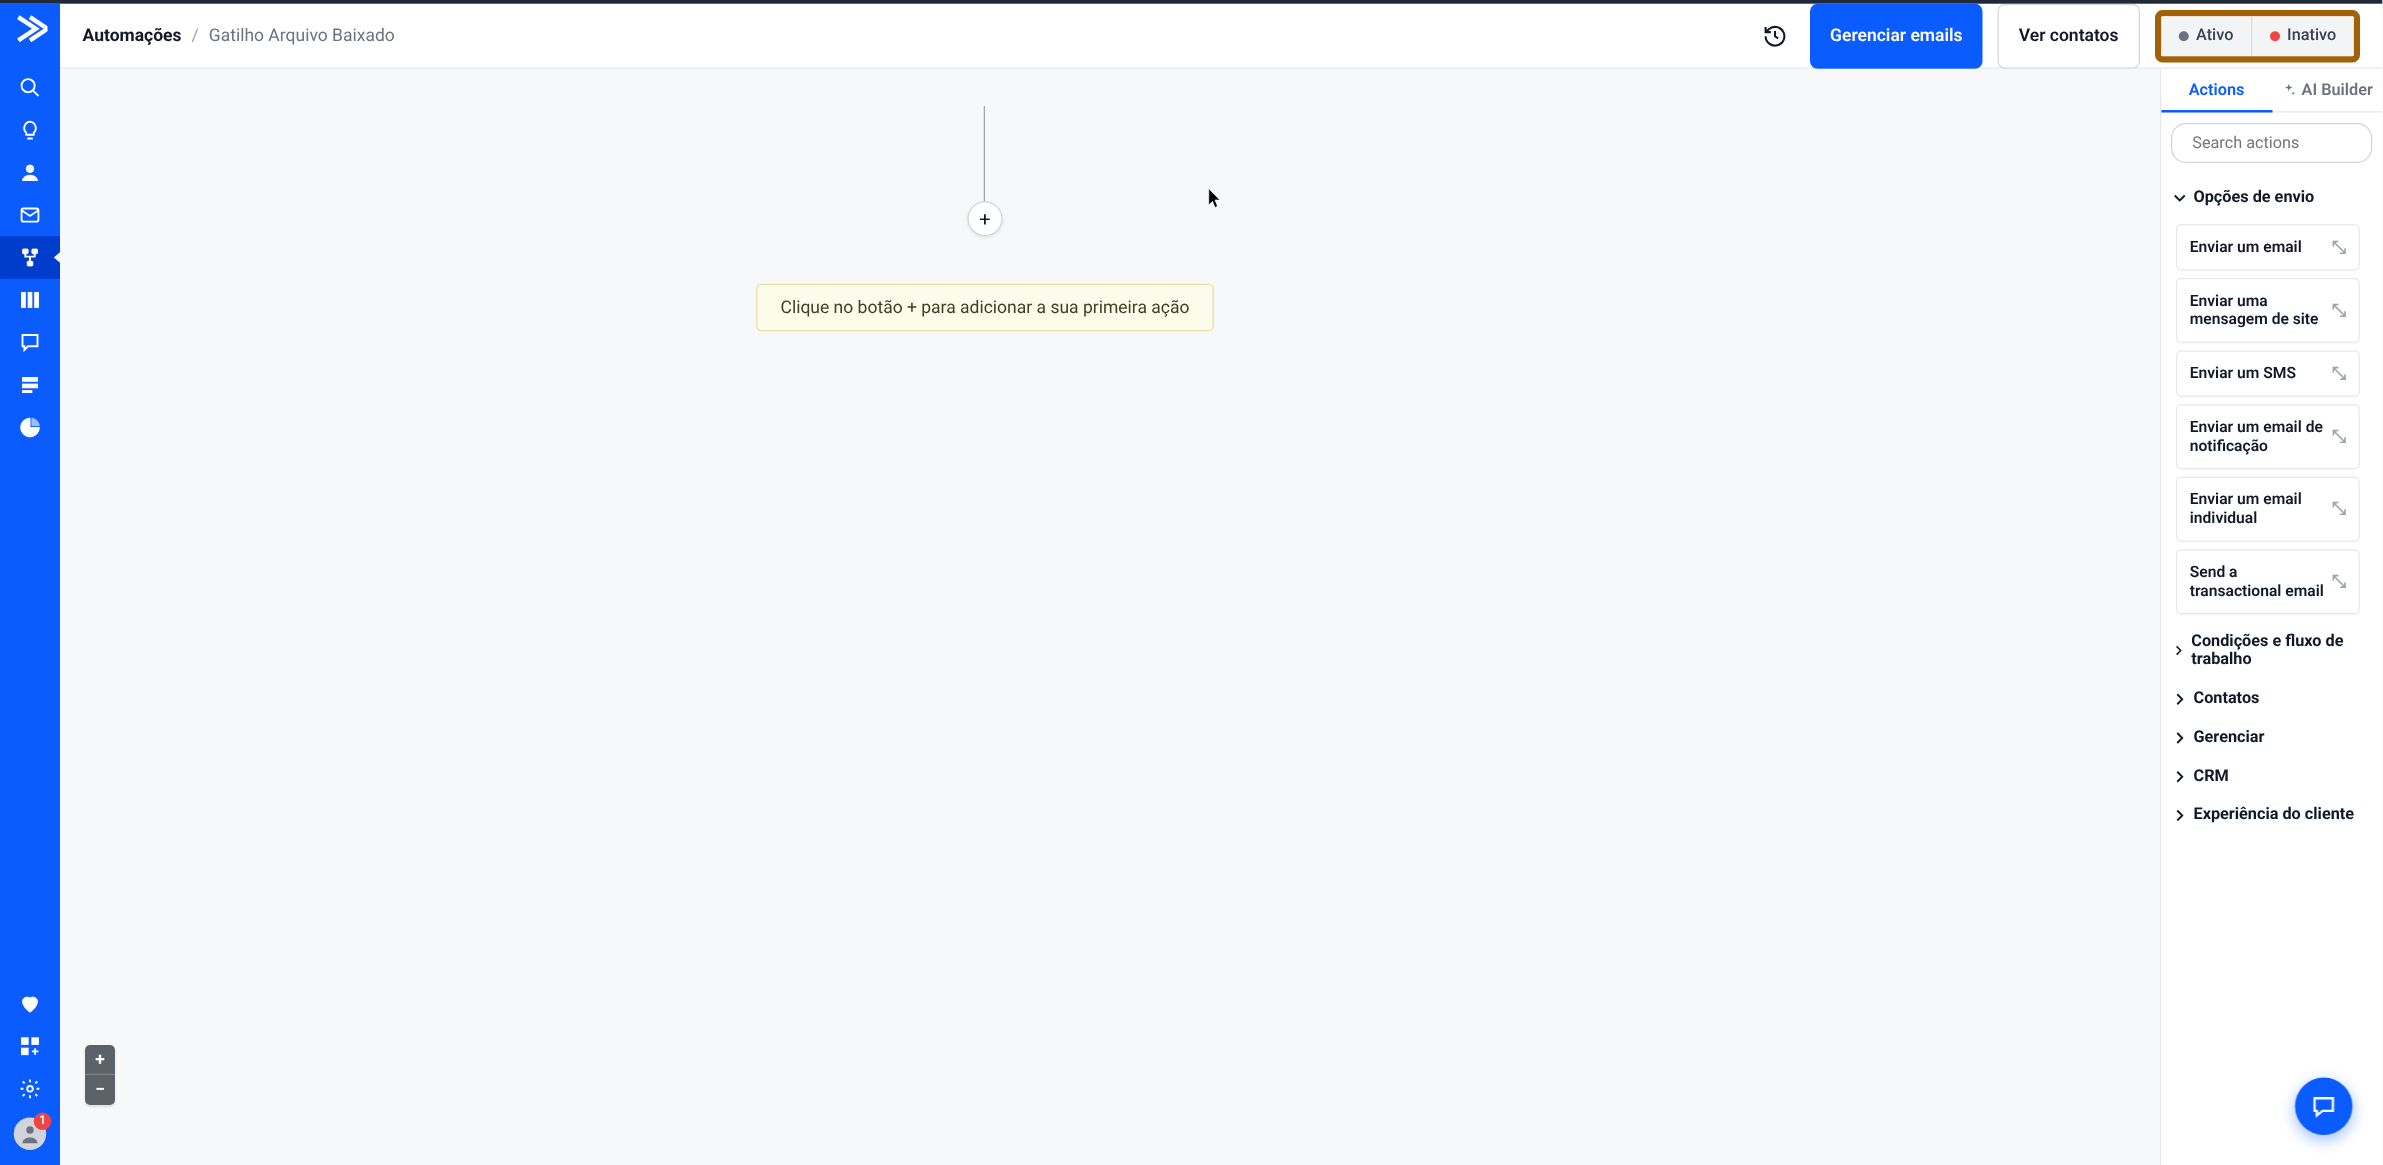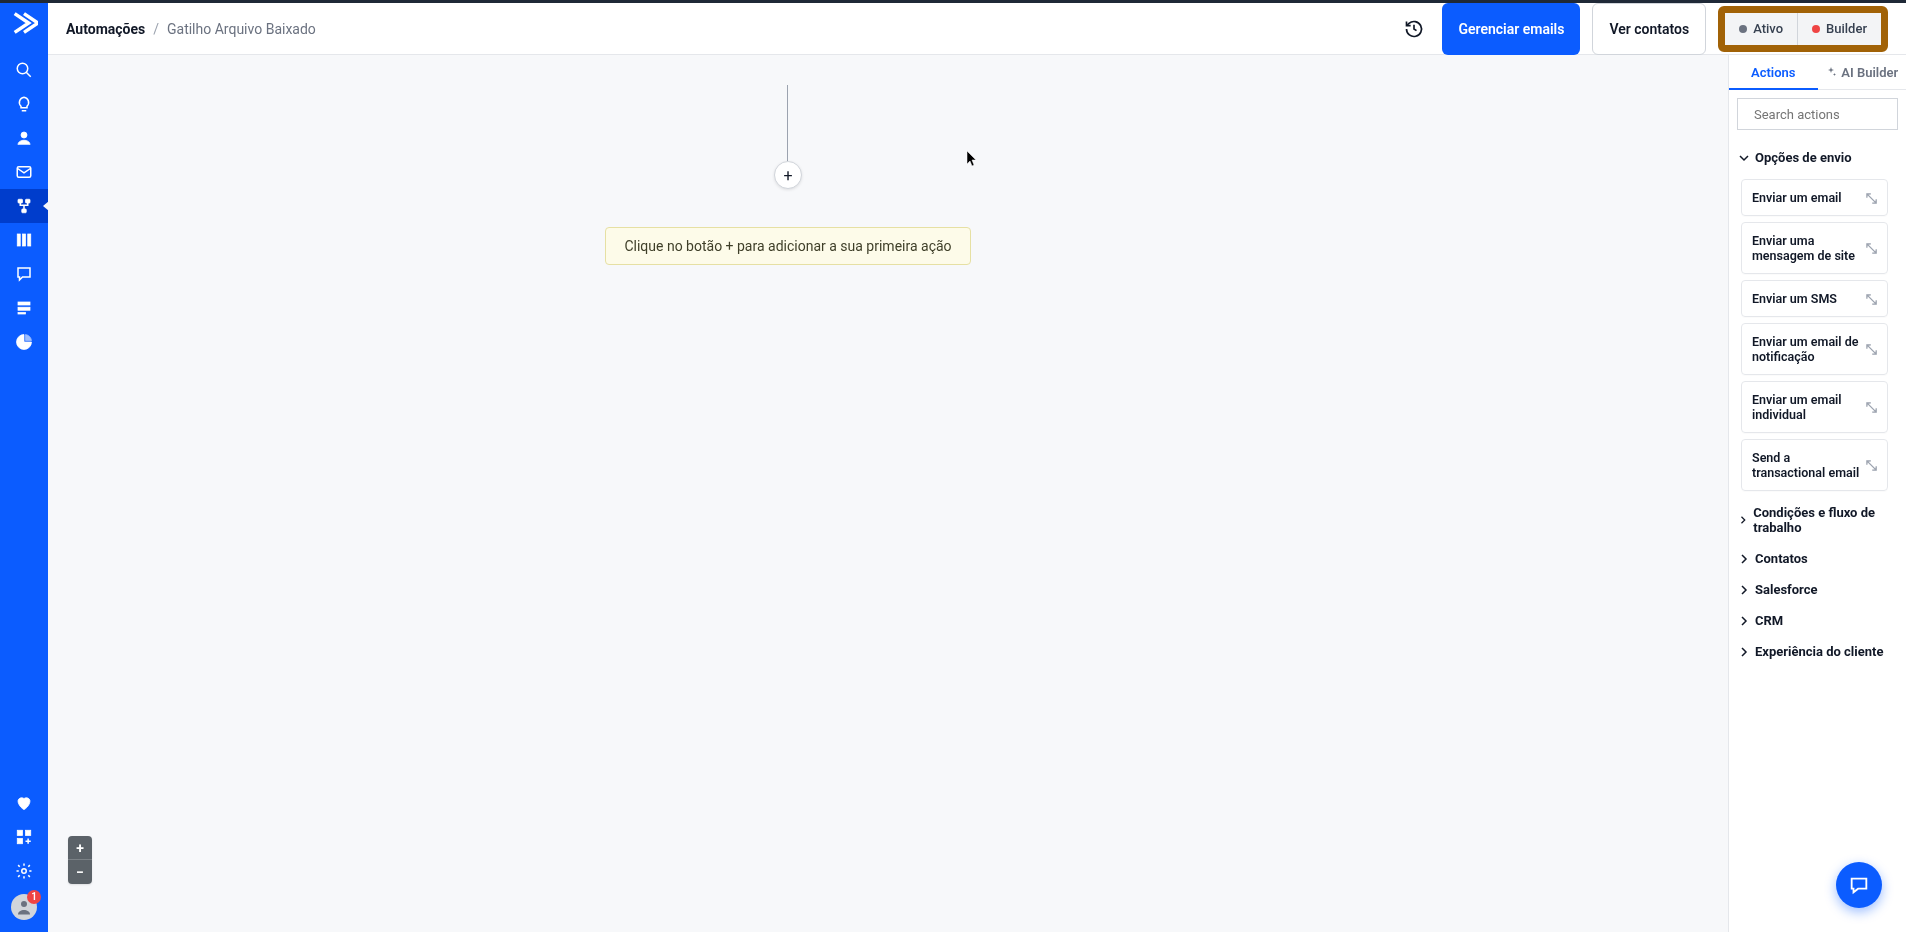--- a/index.html
+++ b/index.html
@@ -95,21 +95,21 @@
       font-size: 14px; font-weight: 600;
       cursor: pointer;
       display: flex; align-items: center;
       border: none;
     }
     .btn-primary { background: #0b5cff; color: #fff; }
     .btn-outline { background: #fff; color: #111827; border: 1px solid #d1d5db; }
 
     .status-toggle {
       display: flex; align-items: flex-start;
-      border: 7px solid #a16207;
+      border: 5px solid #a16207;
       border-radius: 6px;
       overflow: hidden;
       background: #f3f4f6;
     }
     .status-btn {
       height: 32px;
       padding: 0 14px;
       display: flex; align-items: center; gap: 6px;
       font-size: 13px; font-weight: 500;
       color: #374151;
@@ -222,21 +222,21 @@
     }
     .panel-tab svg { width: 12px; height: 12px; }
 
     .panel-body {
       flex: 1;
       overflow-y: auto;
       padding: 8px;
     }
     .search-wrap {
       border: 1px solid #d1d5db;
-      border-radius: 0;
+      border-radius: 12px;
       display: flex; align-items: center;
       padding: 0 8px;
       height: 32px;
       margin-bottom: 12px;
     }
     .search-wrap svg { width: 14px; height: 14px; stroke: #6b7280; fill: none; stroke-width: 2; }
     .search-wrap input {
       flex: 1;
       border: none; outline: none;
       font-size: 13px;
@@ -399,21 +399,21 @@
       </div>
       <button class="btn btn-primary">Gerenciar emails</button>
       <button class="btn btn-outline">Ver contatos</button>
       <div class="status-toggle">
         <div class="status-btn">
           <span class="status-dot grey"></span>
           <span>Ativo</span>
         </div>
         <div class="status-btn">
           <span class="status-dot red"></span>
-          <span>Builder</span>
+          <span>Inativo</span>
         </div>
       </div>
     </div>
 
     <div class="body-split">
       <div class="canvas">
         <div class="canvas-content">
           <div class="flow-column">
             <div class="connector"></div>
             <div class="plus-node">+</div>
@@ -490,21 +490,21 @@
           <div class="cat-header">
             <svg viewBox="0 0 10 10">
                 <path d="M3 1 L7 5 L3 9" fill="none" stroke="#111827" stroke-width="1.5"></path>
               </svg>
             <span>Contatos</span>
           </div>
           <div class="cat-header">
             <svg viewBox="0 0 10 10">
                 <path d="M3 1 L7 5 L3 9" fill="none" stroke="#111827" stroke-width="1.5"></path>
               </svg>
-            <span>Salesforce</span>
+            <span>Gerenciar</span>
           </div>
           <div class="cat-header">
             <svg viewBox="0 0 10 10">
                 <path d="M3 1 L7 5 L3 9" fill="none" stroke="#111827" stroke-width="1.5"></path>
               </svg>
             <span>CRM</span>
           </div>
           <div class="cat-header">
             <svg viewBox="0 0 10 10">
                 <path d="M3 1 L7 5 L3 9" fill="none" stroke="#111827" stroke-width="1.5"></path>

